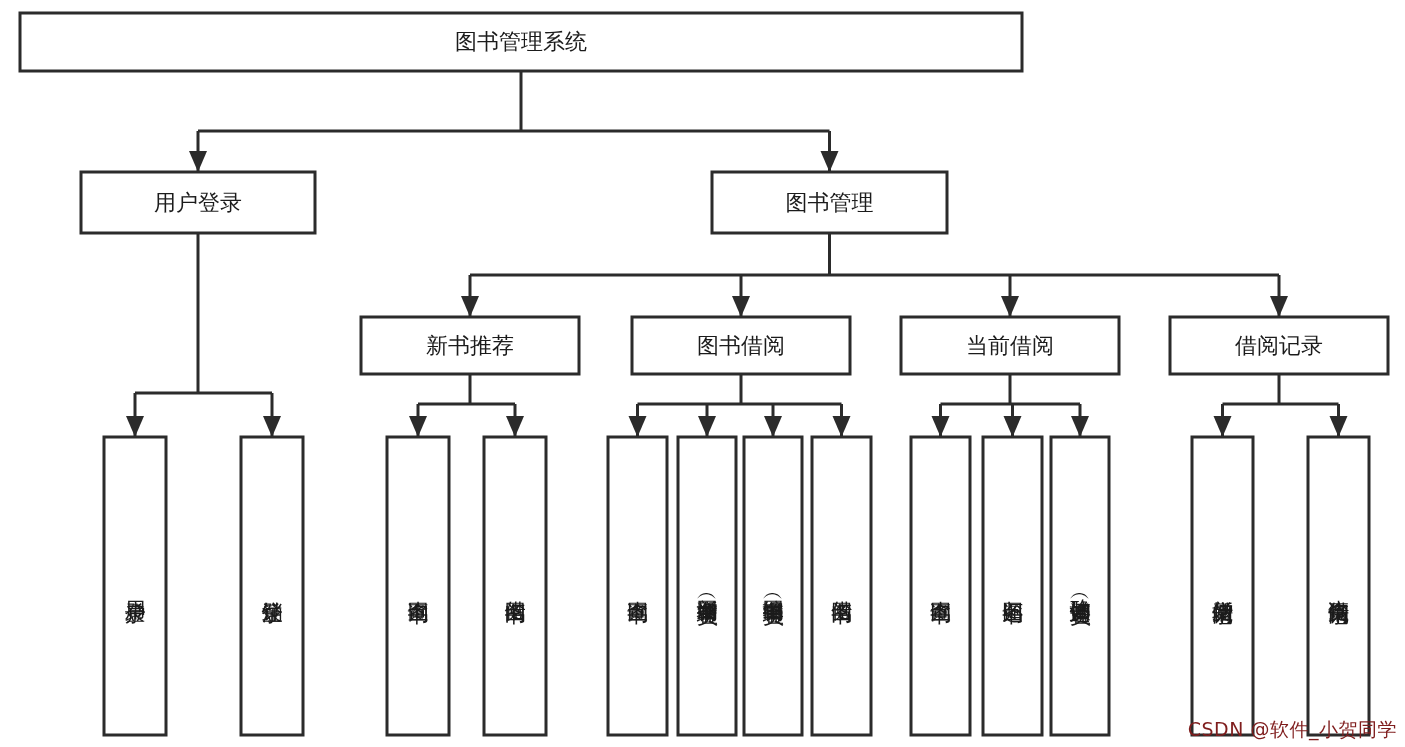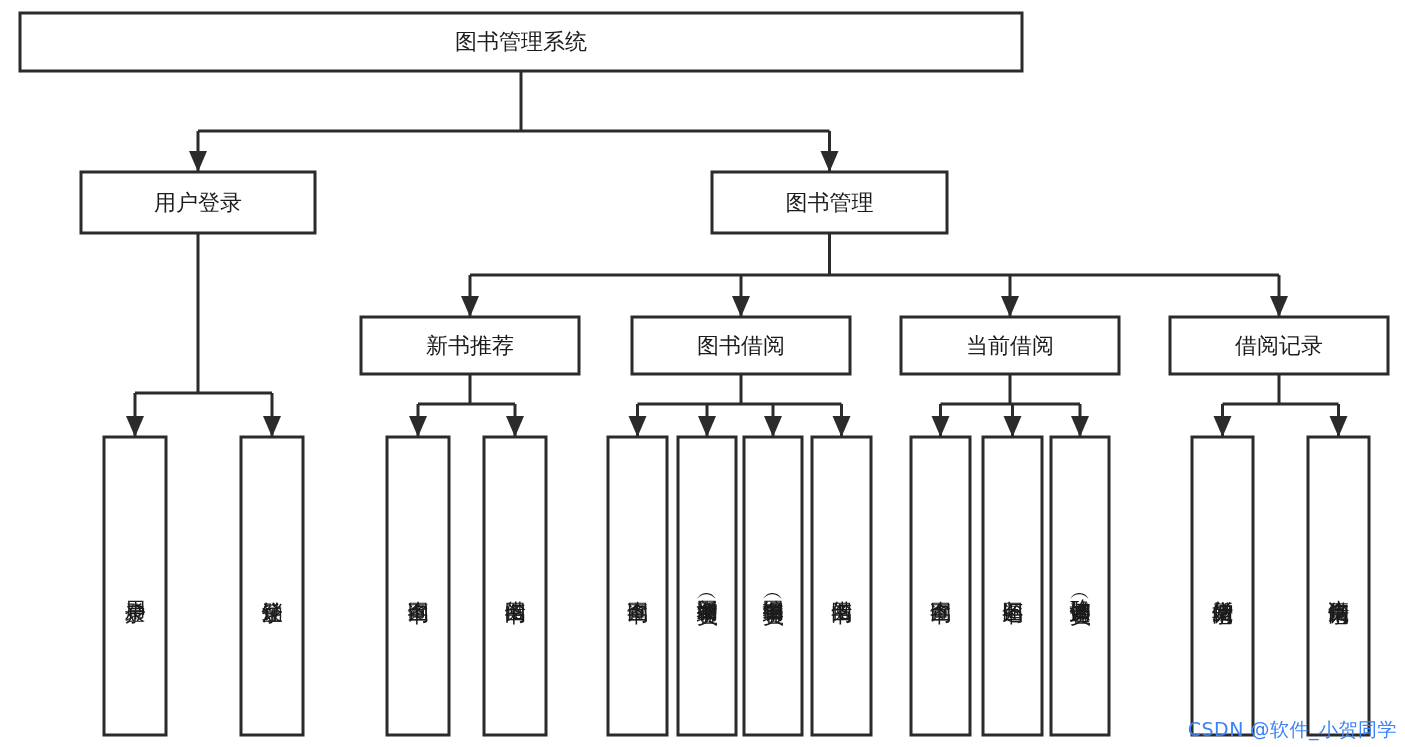--- a/index.html
+++ b/index.html
@@ -63,21 +63,21 @@
     display: flex;
     align-items: center;
     justify-content: center;
   }
   .watermark {
     position: absolute;
     right: 8px;
     bottom: 4px;
     font-family: "DejaVu Sans", "Liberation Sans", sans-serif;
     font-size: 19px;
-    color: #3b82f6;
+    color: #7f1d1d;
     letter-spacing: 0.5px;
     user-select: none;
   }
 </style>
 </head>
 <body>
 
 <div id="diagram-root">
 
   <svg class="diagram" viewBox="0 0 1405 747">

